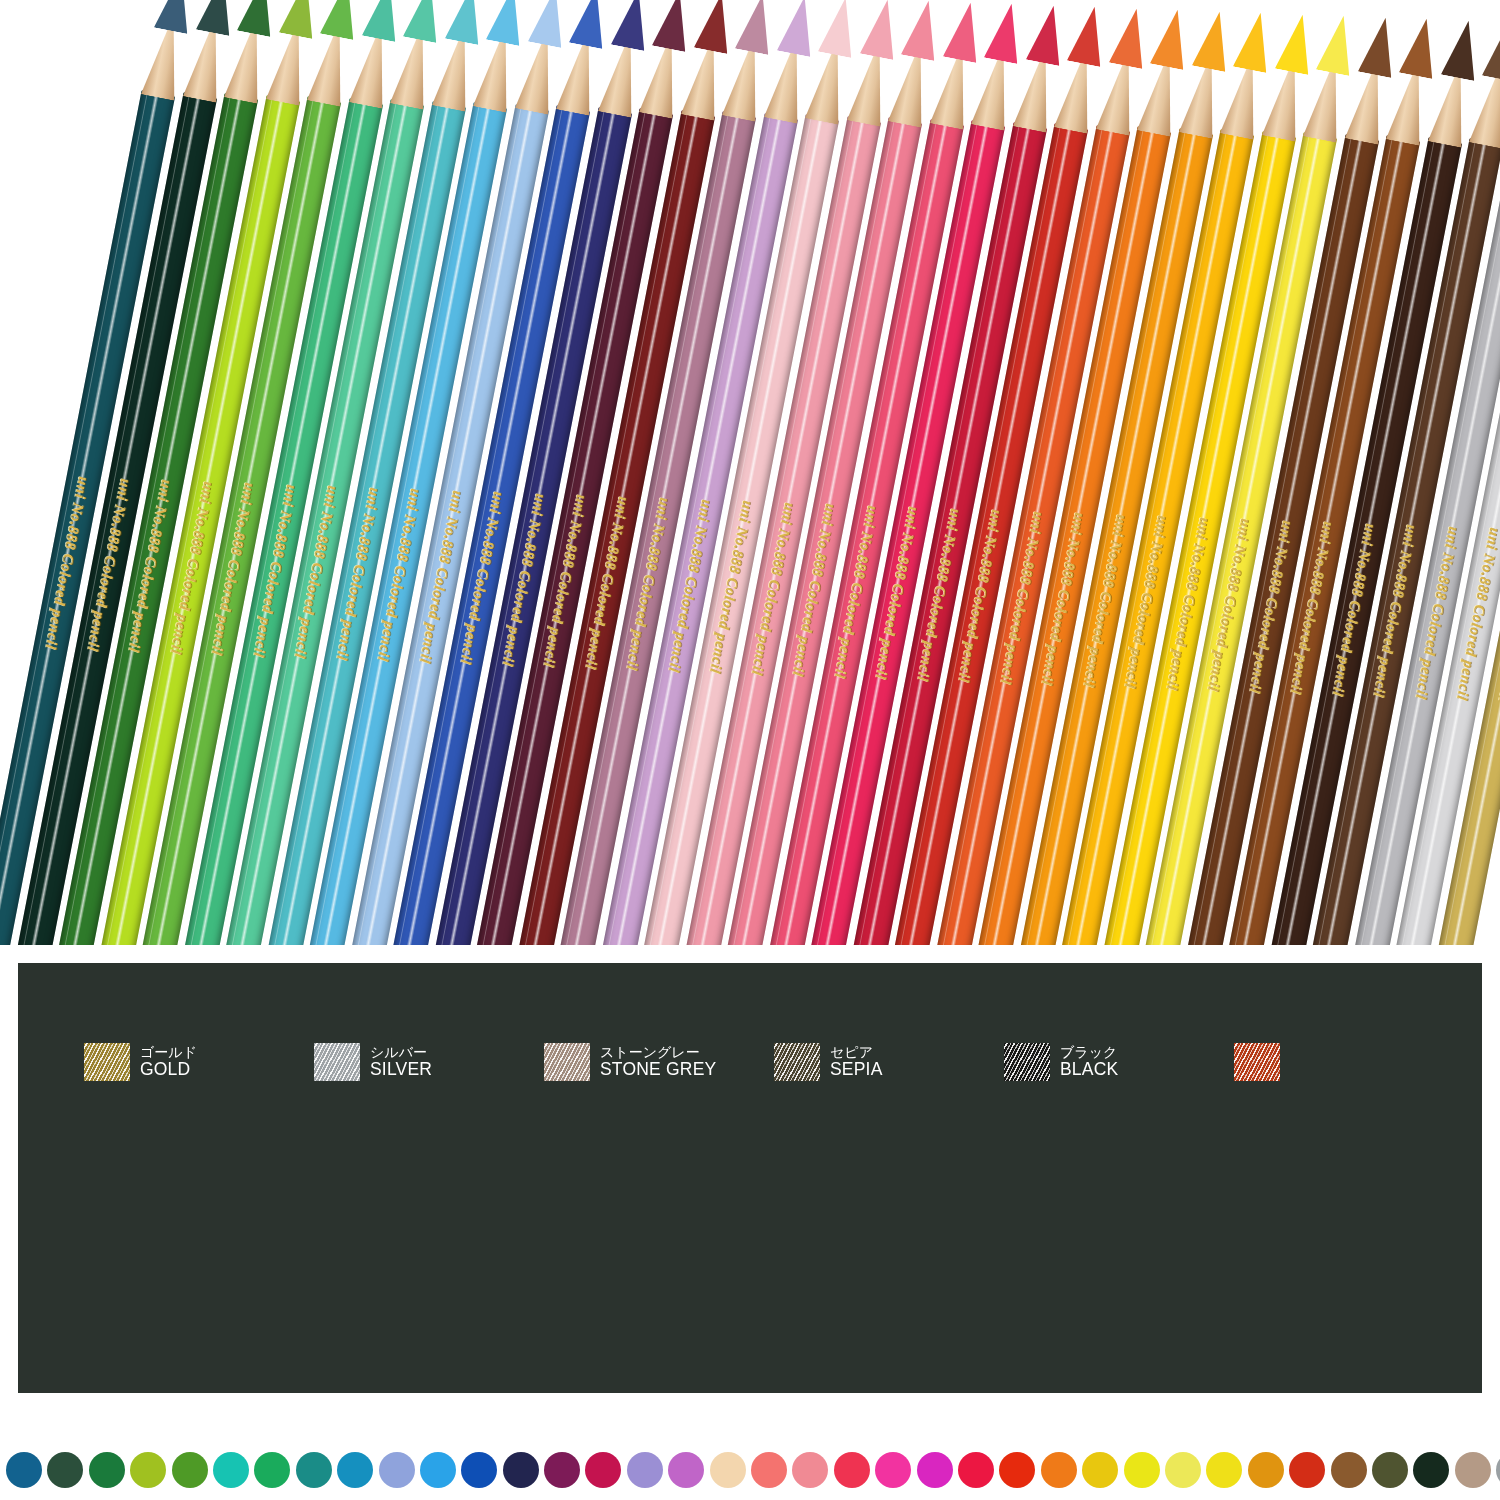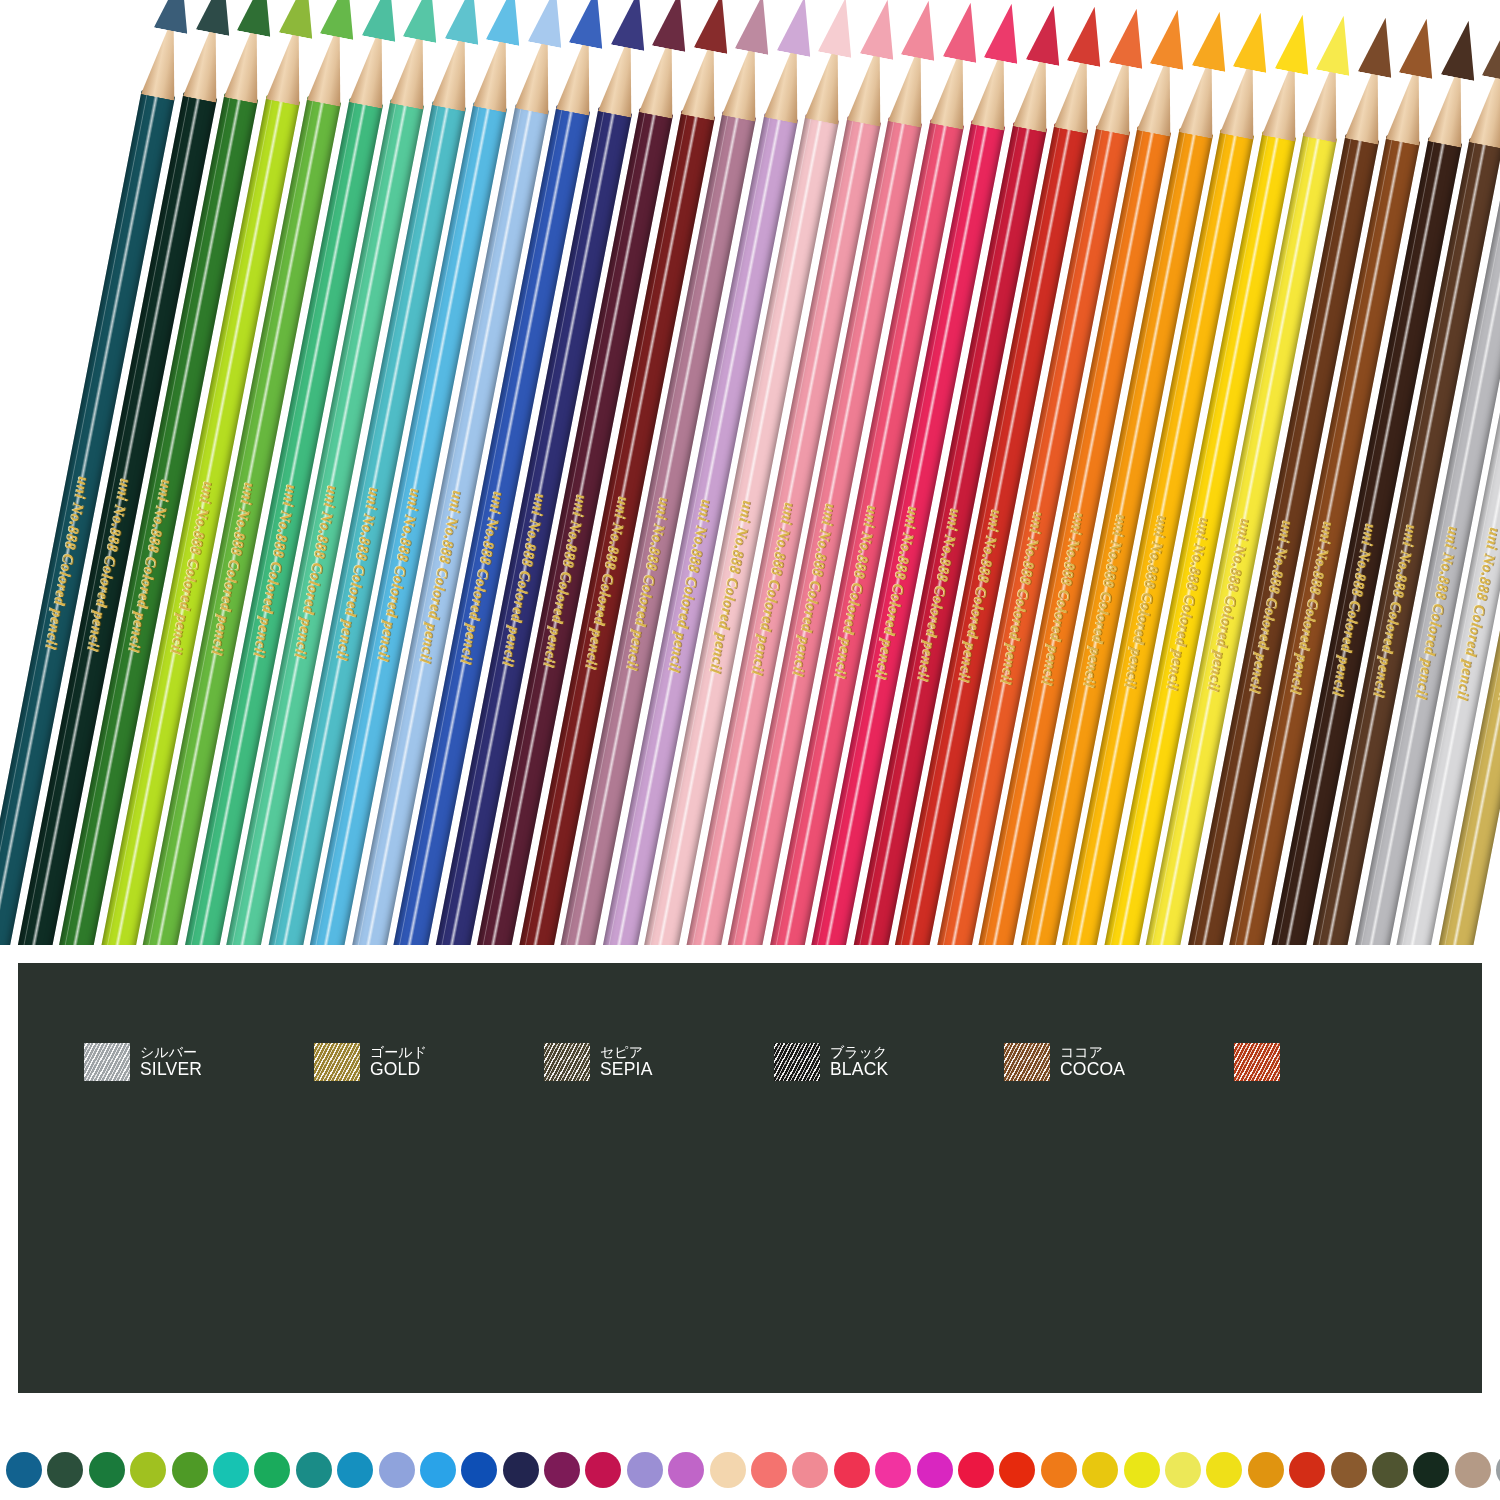--- a/index.html
+++ b/index.html
@@ -349,52 +349,52 @@
     <div class="pencil" style="left: 1422.5px; bottom: -82.5px;">
       <div class="barrel" style="background: rgb(205, 178, 87);">
         <div class="gold-text">uni No.888 Colored pencil</div>
       </div>
     </div>
   </div>
 
 <div id="color-list-panel">
   <div id="swatch-grid">
       <div class="swatch-row">
+        <div class="swatch-chip" style="background-color: rgb(154, 130, 48);"></div>
+        <div class="swatch-labels">
+          <div class="label-ja">ゴールド</div>
+          <div class="label-en">GOLD</div>
+        </div>
+      </div>
+      <div class="swatch-row">
         <div class="swatch-chip" style="background-color: rgb(158, 163, 166);"></div>
         <div class="swatch-labels">
           <div class="label-ja">シルバー</div>
           <div class="label-en">SILVER</div>
         </div>
       </div>
       <div class="swatch-row">
-        <div class="swatch-chip" style="background-color: rgb(154, 130, 48);"></div>
+        <div class="swatch-chip" style="background-color: rgb(160, 139, 125);"></div>
         <div class="swatch-labels">
-          <div class="label-ja">ゴールド</div>
-          <div class="label-en">GOLD</div>
+          <div class="label-ja">ストーングレー</div>
+          <div class="label-en">STONE GREY</div>
         </div>
       </div>
       <div class="swatch-row">
         <div class="swatch-chip" style="background-color: rgb(75, 68, 48);"></div>
         <div class="swatch-labels">
           <div class="label-ja">セピア</div>
           <div class="label-en">SEPIA</div>
         </div>
       </div>
       <div class="swatch-row">
         <div class="swatch-chip" style="background-color: rgb(26, 26, 24);"></div>
         <div class="swatch-labels">
           <div class="label-ja">ブラック</div>
           <div class="label-en">BLACK</div>
-        </div>
-      </div>
-      <div class="swatch-row">
-        <div class="swatch-chip" style="background-color: rgb(123, 74, 34);"></div>
-        <div class="swatch-labels">
-          <div class="label-ja">ココア</div>
-          <div class="label-en">COCOA</div>
         </div>
       </div>
       <div class="swatch-row">
         <div class="swatch-chip" style="background-color: rgb(181, 58, 22);"></div>
       </div>
     </div>
 </div>
 
 <div id="dot-strip">
     <div class="dot" style="background: rgb(18, 98, 143);"></div>

